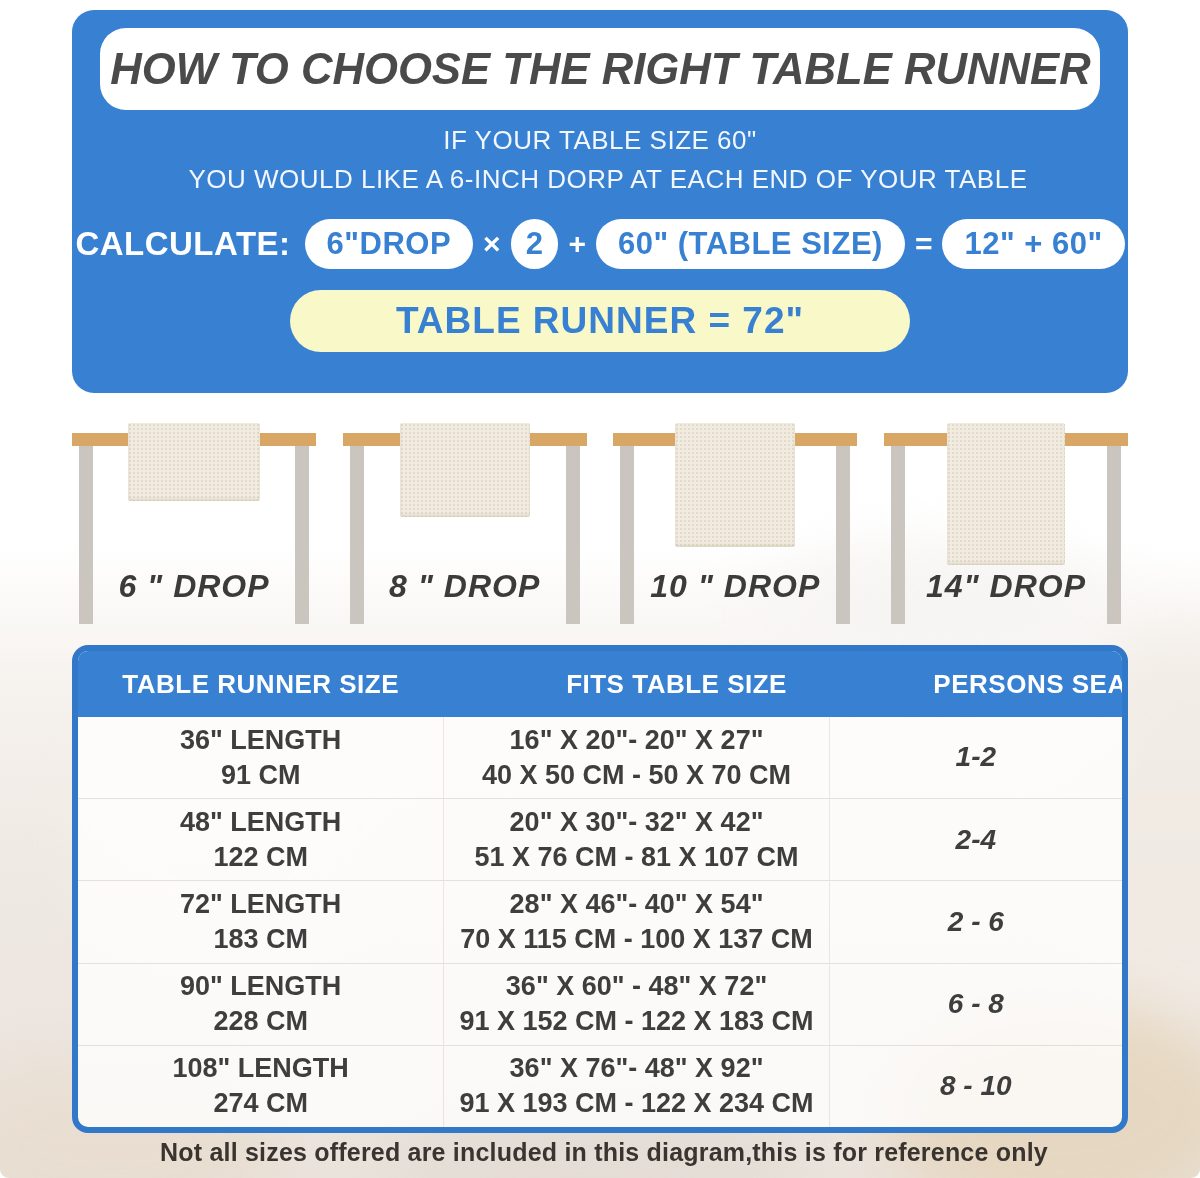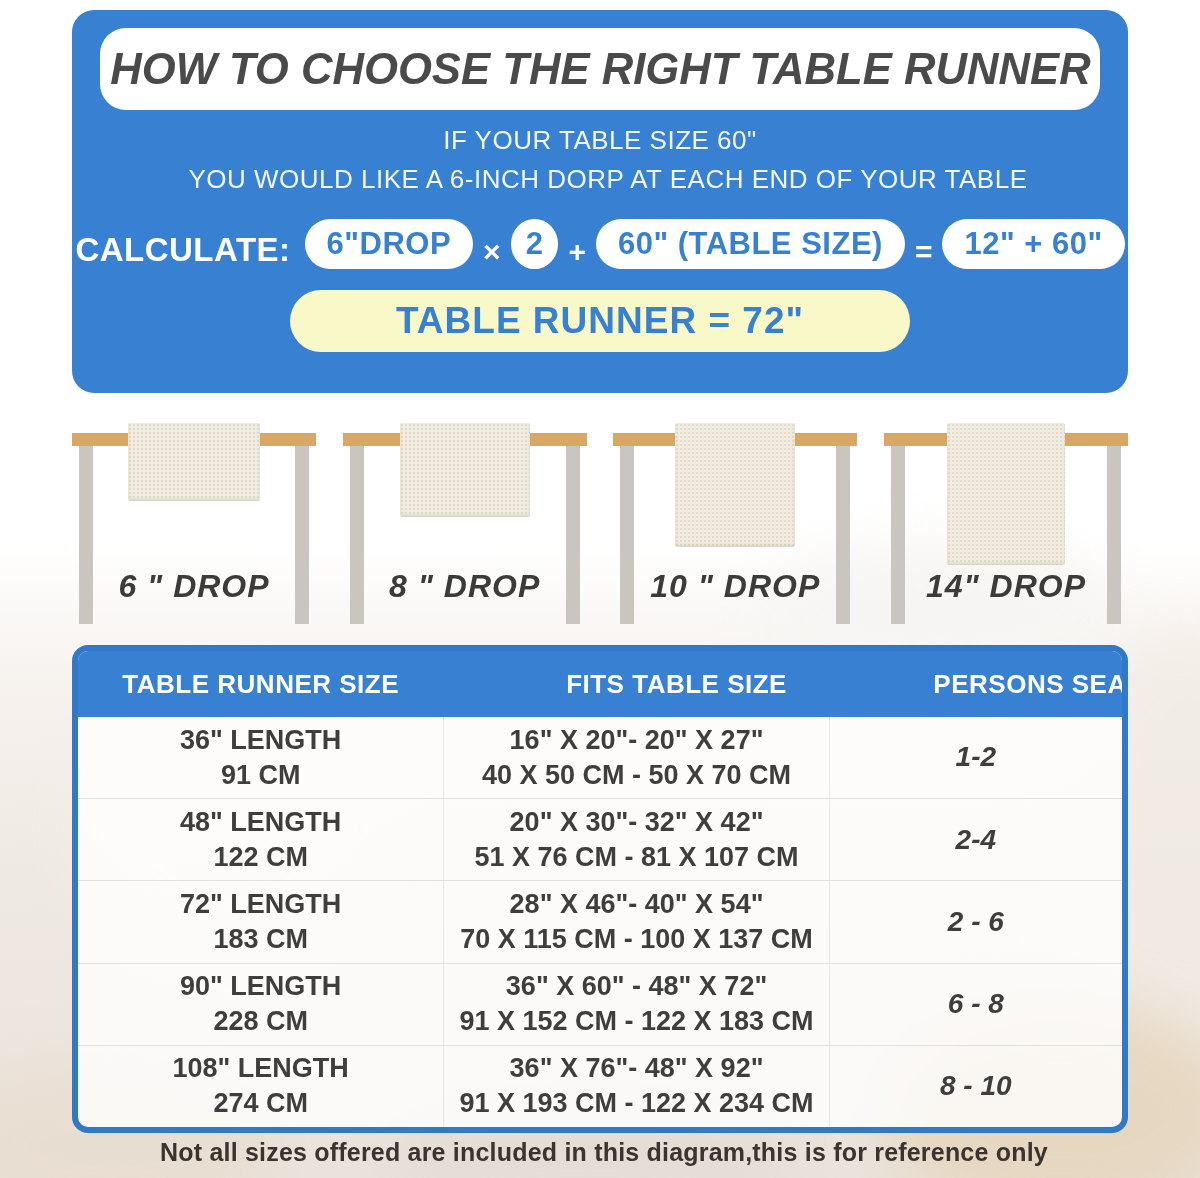--- a/index.html
+++ b/index.html
@@ -1,20 +1,20 @@
 <!DOCTYPE html>
 <html><head>
 <meta charset="utf-8">
 <style>
   * { margin: 0; padding: 0; box-sizing: border-box; }
   html,body { background:#ffffff; }
   body { font-family: "Liberation Sans", "DejaVu Sans", sans-serif; }
   .page {
     position: relative; width: 1200px; height: 1178px;
-    margin: 0 auto; overflow: hidden; background: #ffffff;
+    margin: 0 auto; overflow: hidden; background: #ffffff; border-radius: 9px;
   }
 
   
   .bg { position:absolute; inset:0;
     background: linear-gradient(180deg,#ffffff 0%,#ffffff 46%,#f6f2ee 58%,#efe9e3 74%,#eae3dc 100%);
   }
   .blob { position:absolute; border-radius:50%; filter: blur(28px); }
   .blob.b1 { left:760px; top:540px; width:360px; height:150px; background:#f7f5f3; }
   .blob.b2 { left:880px; top:1000px; width:360px; height:220px; background:#e2cdab; opacity:.55; }
   .blob.b3 { left:-60px; top:1060px; width:340px; height:170px; background:#e7d8c6; opacity:.5; }
@@ -25,21 +25,21 @@
   
   .hero { position:absolute; left:72px; top:10px; width:1056px; height:383px;
     background:#3880D2; border-radius:22px; }
   .title-box { margin:18px 28px 0; height:82px; background:#ffffff; border-radius:26px;
     display:flex; align-items:center; justify-content:center; }
   .title-box h1 { font-size:45px; font-weight:bold; font-style:italic; color:#4a4a4a;
     letter-spacing:0px; white-space:nowrap; transform:scaleX(.97); }
   .sub { text-align:center; color:#f2f7ff; font-size:26px; letter-spacing:.5px; }
   .sub.s1 { margin-top:15px; }
   .sub.s2 { margin-top:8px;padding-left:16px; }
-  .formula { margin-top:24px; display:flex; align-items:flex-end; justify-content:center;
+  .formula { margin-top:24px; display:flex; align-items:center; justify-content:center;
     gap:10px; white-space:nowrap; }
   .calc { color:#ffffff; font-weight:bold; font-size:33px; letter-spacing:.5px; margin-right:4px; }
   .pill { background:#ffffff; color:#3880D2; font-weight:bold; font-size:31px;
     padding:7px 22px; border-radius:28px; letter-spacing:.5px; }
   .pill.circle { padding:7px 15px; border-radius:50%; }
   .op { color:#ffffff; font-weight:bold; font-size:30px; }
   .result-banner { margin:21px auto 0; width:620px; height:62px; background:#F9F8C8;
     border-radius:31px; display:flex; align-items:center; justify-content:center; }
   .result-banner span { color:#3880D2; font-weight:bold; font-size:37px; letter-spacing:1px; }
 

